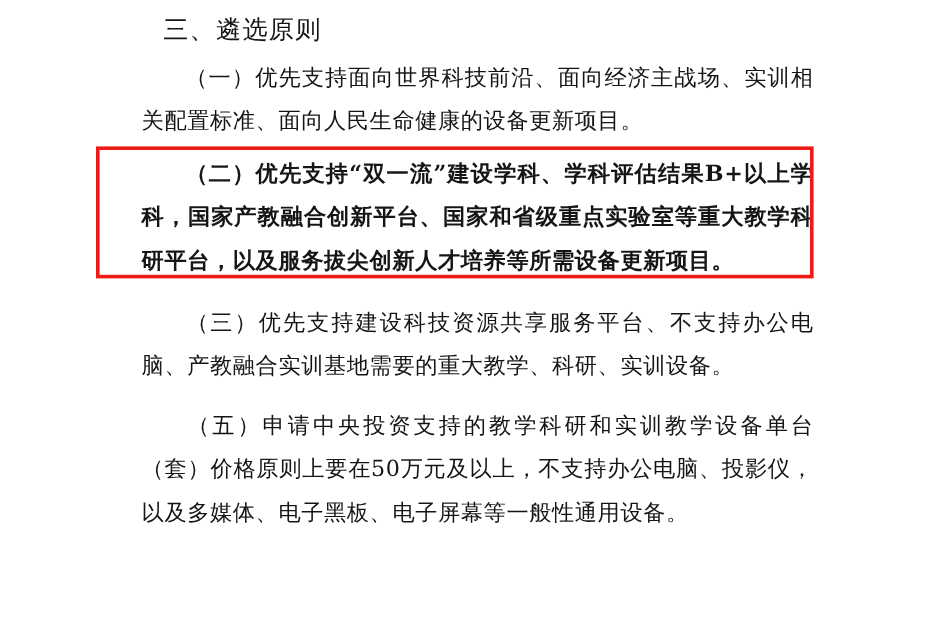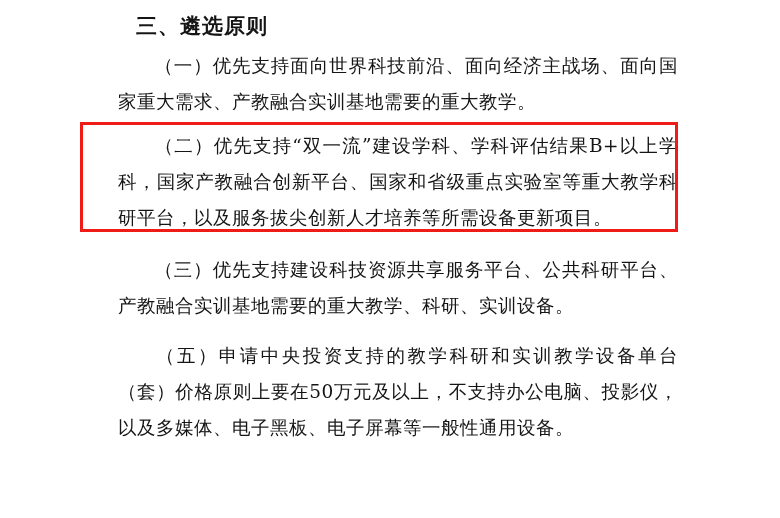--- a/index.html
+++ b/index.html
@@ -21,21 +21,21 @@
     background: #ffffff;
   }
   .content {
     position: absolute;
     left: 118px;
     top: 0;
     width: 560px;
   }
   .heading {
     font-size: 21px;
-    font-weight: bold;
+    font-weight: normal;
     letter-spacing: 1px;
     margin: 10px 0 6px 18px;
     line-height: 1.5;
   }
   .para {
     font-size: 18.5px;
     line-height: 1.95;
     letter-spacing: 0.5px;
     margin: 0;
     text-align: justify;
@@ -55,48 +55,48 @@
     position: absolute;
     left: -38px;
     top: -6px;
     width: 598px;
     height: 110px;
     border: 3.5px solid #ee1b17;
     box-sizing: border-box;
     pointer-events: none;
   }
   .highlight-wrap .para {
-    font-weight: normal;
+    font-weight: bold;
   }
   .spacer-sm { height: 6px; }
   .spacer-md { height: 14px; }
 </style>
 </head>
 <body>
 
 <div class="page">
   <div class="content">
 
     <div class="heading">三、遴选原则</div>
 
     <div class="block">
-      <p class="para"><span class="indent"></span><span>（一）优先支持面向世界科技前沿、面向经济主战场、面向国家重大需求、产教融合实训基地需要的重大教学。</span></p>
+      <p class="para"><span class="indent"></span><span>（一）优先支持面向世界科技前沿、面向经济主战场、实训相关配置标准、面向人民生命健康的设备更新项目。</span></p>
     </div>
 
     <div class="spacer-sm"></div>
 
     <div class="highlight-wrap block">
       <div class="redbox"></div>
       <p class="para"><span class="indent"></span><span>（二）优先支持“双一流”建设学科、学科评估结果B+以上学科，国家产教融合创新平台、国家和省级重点实验室等重大教学科研平台，以及服务拔尖创新人才培养等所需设备更新项目。</span></p>
     </div>
 
     <div class="spacer-md"></div>
 
     <div class="block">
-      <p class="para"><span class="indent"></span><span>（三）优先支持建设科技资源共享服务平台、公共科研平台、产教融合实训基地需要的重大教学、科研、实训设备。</span></p>
+      <p class="para"><span class="indent"></span><span>（三）优先支持建设科技资源共享服务平台、不支持办公电脑、产教融合实训基地需要的重大教学、科研、实训设备。</span></p>
     </div>
 
     <div class="spacer-sm"></div>
 
 
     <div class="spacer-sm"></div>
 
     <div class="block">
       <p class="para"><span class="indent"></span><span>（五）申请中央投资支持的教学科研和实训教学设备单台（套）价格原则上要在50万元及以上，不支持办公电脑、投影仪，以及多媒体、电子黑板、电子屏幕等一般性通用设备。</span></p>
     </div>

